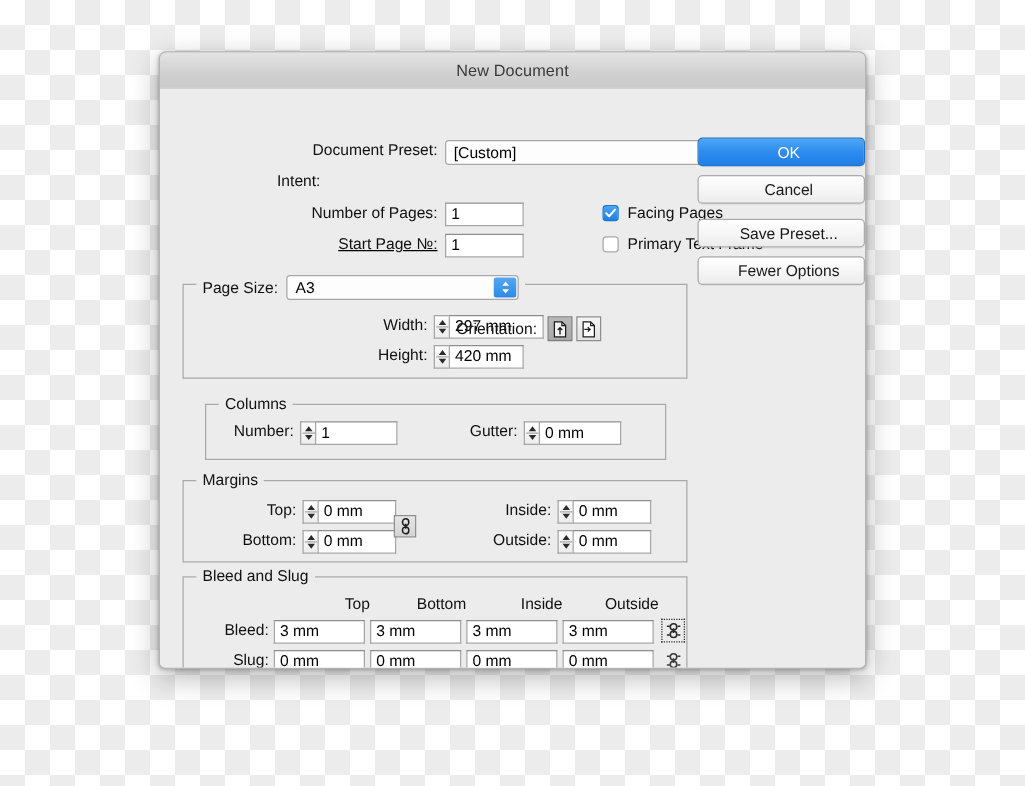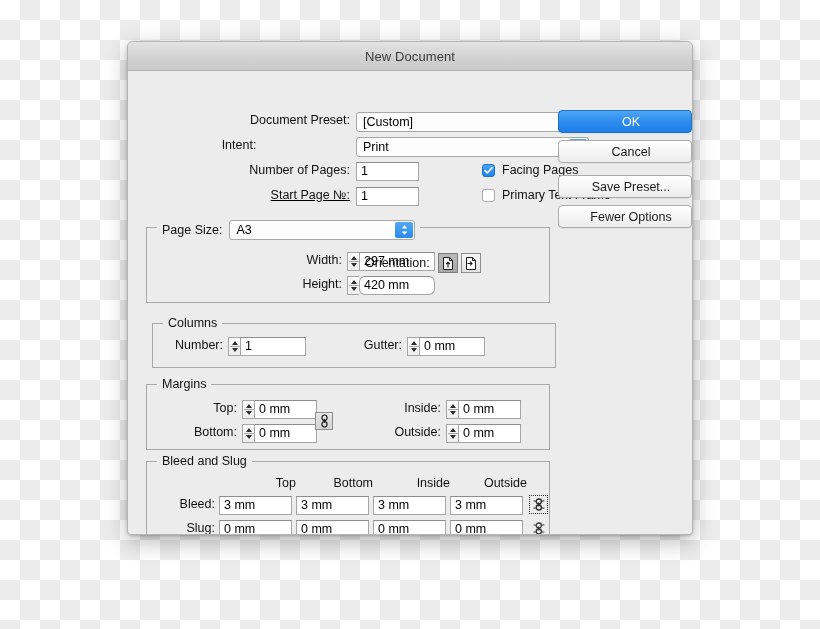--- a/index.html
+++ b/index.html
@@ -260,29 +260,20 @@
         <svg width="11" height="14" viewBox="0 0 11 14" aria-hidden="true">
           <path d="M5.5 2.2 L8.2 5.6 L2.8 5.6 Z" fill="#ffffff"></path>
           <path d="M5.5 11.8 L2.8 8.4 L8.2 8.4 Z" fill="#ffffff"></path>
         </svg>
       </span>
     </div>
 
     <div class="row" style="left:0px; top:67px; width:222px; justify-content:center;">
       <span class="lbl-r">Intent:</span>
     </div>
-    <div class="popup" style="position:absolute; left:228px; top:66px; width:233px;">
-      <span>Print</span>
-      <span class="arrows">
-        <svg width="11" height="14" viewBox="0 0 11 14" aria-hidden="true">
-          <path d="M5.5 2.2 L8.2 5.6 L2.8 5.6 Z" fill="#ffffff"></path>
-          <path d="M5.5 11.8 L2.8 8.4 L8.2 8.4 Z" fill="#ffffff"></path>
-        </svg>
-      </span>
-    </div>
 
     <div class="row" style="left:0px; top:92px; width:222px; justify-content:flex-end;">
       <span class="lbl-r">Number of Pages:</span>
     </div>
     <div class="textfield" style="position:absolute; left:228px; top:91px; width:63px;">
       <span>1</span>
     </div>
 
     <div class="row" style="left:354px; top:92px;">
       <span class="cb on">
@@ -335,21 +326,21 @@
 
       <div class="row" style="left:0px; top:49px; width:195px; justify-content:flex-end;">
         <span class="lbl-r">Height:</span>
       </div>
       <div class="spinfield" style="position:absolute; left:200px; top:48px;">
         <span class="stepper">
           <span class="tri up"></span>
             <span class="sep"></span>
             <span class="tri dn"></span>
         </span>
-        <span class="textfield" style="width:76px;border-radius:6px;">
+        <span class="textfield" style="width:60px;">
           <span>420 mm</span>
         </span>
       </div>
 
       <div class="row" style="left:218px; top:25px;">
         <span class="lbl">Orientation:</span>
         <span class="iconbtn pressed" style="margin-left:8px;">
           <svg width="14" height="15" viewBox="0 0 14 15" aria-hidden="true">
             <path d="M2.5 1.5 h6 l3 3 v9 h-9 z" fill="#f2f2f2" stroke="#1c1c1c" stroke-width="1"></path>
             <path d="M8.5 1.5 v3 h3" fill="none" stroke="#1c1c1c" stroke-width="1"></path>
@@ -359,21 +350,21 @@
         <span class="iconbtn" style="margin-left:3px;">
           <svg width="14" height="15" viewBox="0 0 14 15" aria-hidden="true">
             <path d="M2.5 1.5 h6 l3 3 v9 h-9 z" fill="#ffffff" stroke="#1c1c1c" stroke-width="1"></path>
             <path d="M8.5 1.5 v3 h3" fill="none" stroke="#1c1c1c" stroke-width="1"></path>
             <path d="M3.5 7.5 h5 M6.2 5.7 L8 7.5 L6.2 9.3" fill="none" stroke="#1c1c1c" stroke-width="1.1"></path>
           </svg>
         </span>
       </div>
     </div>
 
-    <div class="group" style="left:24px; top:252px; width:404px; height:45px;">
+    <div class="group" style="left:36px; top:252px; width:369px; height:45px;">
       <div class="glegend" style="left:10px;">
         <span>Columns</span>
       </div>
 
       <div class="row" style="left:0px; top:14px; width:70px; justify-content:flex-end;">
         <span class="lbl-r">Number:</span>
       </div>
       <div class="spinfield" style="position:absolute; left:75px; top:13px;">
         <span class="stepper">
           <span class="tri up"></span>

